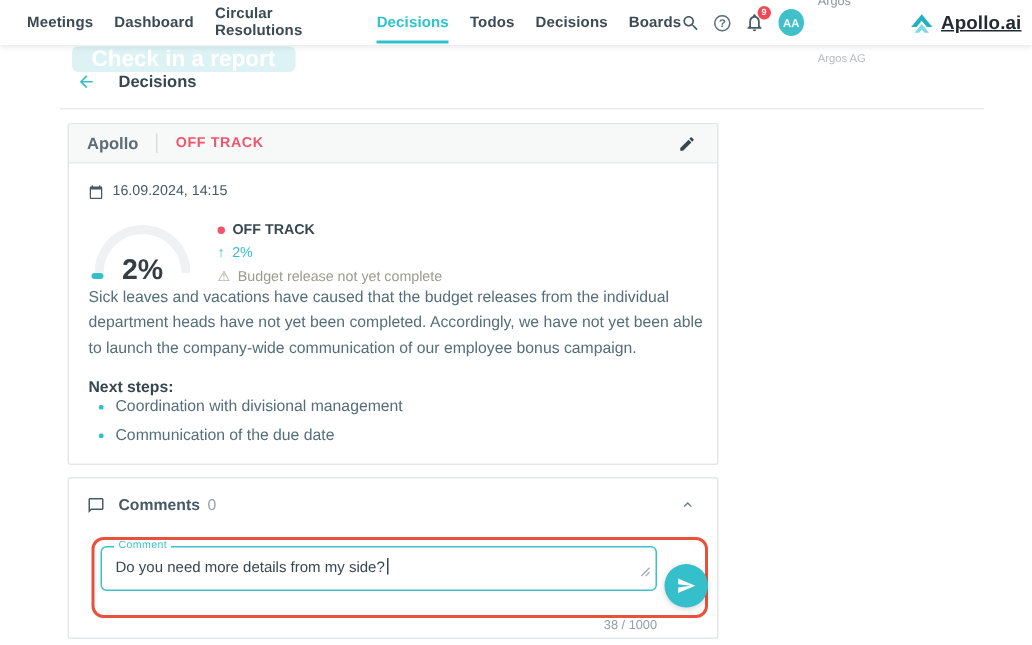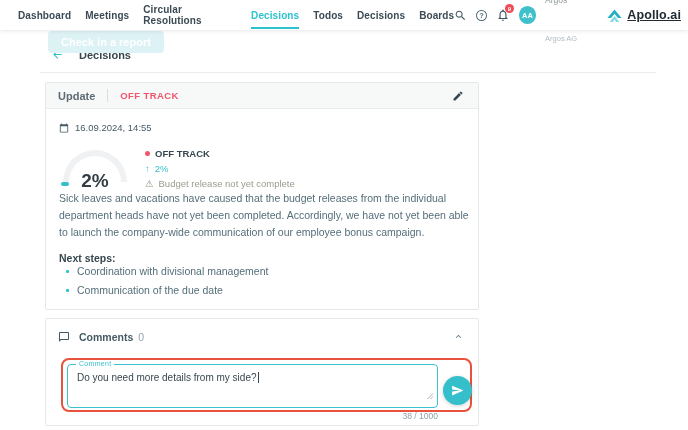--- a/index.html
+++ b/index.html
@@ -41,22 +41,22 @@
     display:flex; align-items:center; justify-content:center; cursor:pointer;
   }
   .user-block { line-height:1.15; cursor:pointer; }
   .user-name { font-size:8.5px; color:#8f9699; }
   .user-org  { font-size:7.5px; color:#b3bcc0;margin-top:29px; }
   .brand { display:flex; align-items:center; gap:4px; margin-left:6px; cursor:pointer; }
   .brand-text { font-size:12.5px; font-weight:700; color:#212b31; letter-spacing:.1px;text-decoration:underline; }
 
   
   .ghost-btn {
-    position:absolute; left:48px; top:31px; height:22px;
-    background:#dcf2f5; color:#ffffff; font-size:11px; font-weight:700;
+    position:absolute; left:48px; top:31px; height:17px;
+    background:#dcf2f5; color:#ffffff; font-size:15px; font-weight:700;
     border-radius:4px; padding:0 13px; display:flex; align-items:center;
     cursor:pointer; z-index:1;
   }
   .page-head { position:absolute; left:51px; top:48px; display:flex; align-items:center; gap:15px; }
   .back-arrow { cursor:pointer; display:flex; }
   .page-title { font-size:11px; font-weight:700; color:#37474f; }
   .head-divider { position:absolute; left:40px; top:72px; width:616px; height:1px; background:#ececec; }
 
   
   .card {
@@ -112,21 +112,21 @@
   .comments-head { display:flex; align-items:center; padding:10px 12px 0; }
   .comments-title { font-size:10.5px; font-weight:700; color:#455a64; margin-left:9px; }
   .comments-count { font-size:10.5px; color:#93a3ac; margin-left:5px; }
   .collapse-btn { margin-left:auto; cursor:pointer; display:flex; padding:2px; }
 
   .highlight-box {
     position:absolute; left:15px; top:39px; width:411px; height:54px;
     border:2px solid #e8523c; border-radius:8px; pointer-events:none;
   }
   .comment-field {
-    position:absolute; left:21px; top:45px; width:371px; height:44px;
+    position:absolute; left:21px; top:45px; width:371px; height:30px;
     border:1.5px solid #3bc1cc; border-radius:4px; background:#fff; cursor:text;
   }
   .field-label {
     position:absolute; top:-5px; left:8px; background:#fff; padding:0 3px;
     font-size:7px; color:#3bc1cc; letter-spacing:.3px;
   }
   .field-text { padding:7px 9px; font-size:10px; color:#37474f; }
   .caret { display:inline-block; width:1px; height:11px; background:#37474f; vertical-align:-2px; margin-left:1px; }
   .resize-handle { position:absolute; right:3px; bottom:3px; }
   .send-btn {
@@ -135,22 +135,22 @@
     display:flex; align-items:center; justify-content:center;
     box-shadow:0 1px 4px rgba(0,0,0,.18);
   }
   .char-count { position:absolute; top:92px; left:0; width:392px; text-align:right; font-size:8.5px; color:#8fa0a9; }
 </style>
 </head>
 <body>
 
 <header class="navbar">
   <nav class="nav-items">
+    <span class="nav-item">Meetings</span>
     <span class="nav-item">Dashboard</span>
-    <span class="nav-item">Meetings</span>
     <span class="nav-item">Circular Resolutions</span>
     <span class="nav-item active">Decisions</span>
     <span class="nav-item">Todos</span>
     <span class="nav-item">Decisions</span>
     <span class="nav-item">Boards</span>
   </nav>
   <div class="nav-right">
     <span class="icon-btn">
       <svg width="13" height="13" viewBox="0 0 24 24">
           <path fill="#455a64" d="M15.5 14h-.79l-.28-.27C15.41 12.59 16 11.11 16 9.5 16 5.91 13.09 3 9.5 3S3 5.91 3 9.5 5.91 16 9.5 16c1.61 0 3.09-.59 4.23-1.57l.27.28v.79l5 4.99L20.49 19l-4.99-5zm-6 0C7.01 14 5 11.99 5 9.5S7.01 5 9.5 5 14 7.01 14 9.5 11.99 14 9.5 14z"></path>
@@ -185,35 +185,35 @@
     <svg width="13" height="13" viewBox="0 0 24 24">
         <path fill="#35bfca" d="M20 11H7.83l5.59-5.59L12 4l-8 8 8 8 1.41-1.41L7.83 13H20v-2z"></path>
       </svg>
   </span>
   <span class="page-title">Decisions</span>
 </div>
 <div class="head-divider"></div>
 
 <section class="card update-card">
   <div class="card-head">
-    <span class="card-title">Update</span>
+    <span class="card-title">Apollo</span>
     <span class="head-sep"></span>
     <span class="status-label">OFF TRACK</span>
     <span class="edit-btn">
       <svg width="12" height="12" viewBox="0 0 24 24">
           <path fill="#37474f" d="M3 17.25V21h3.75l11.06-11.06-3.75-3.75L3 17.25zM20.71 7.04a.996.996 0 0 0 0-1.41l-2.34-2.34a.996.996 0 0 0-1.41 0l-1.83 1.83 3.75 3.75 1.83-1.83z"></path>
         </svg>
     </span>
   </div>
   <div class="card-body">
     <div class="date-row">
       <svg width="10" height="10" viewBox="0 0 24 24">
           <path fill="#455a64" d="M20 3h-1V1h-2v2H7V1H5v2H4c-1.1 0-2 .9-2 2v16c0 1.1.9 2 2 2h16c1.1 0 2-.9 2-2V5c0-1.1-.9-2-2-2zm0 18H4V8h16v13z"></path>
         </svg>
-      <span>16.09.2024, 14:55</span>
+      <span>16.09.2024, 14:15</span>
     </div>
 
     <div class="gauge-row">
       <div class="gauge">
         <div class="gauge-arc"></div>
         <div class="gauge-tick"></div>
         <div class="gauge-value">2%</div>
       </div>
       <div class="status-col">
         <div class="status-row">

